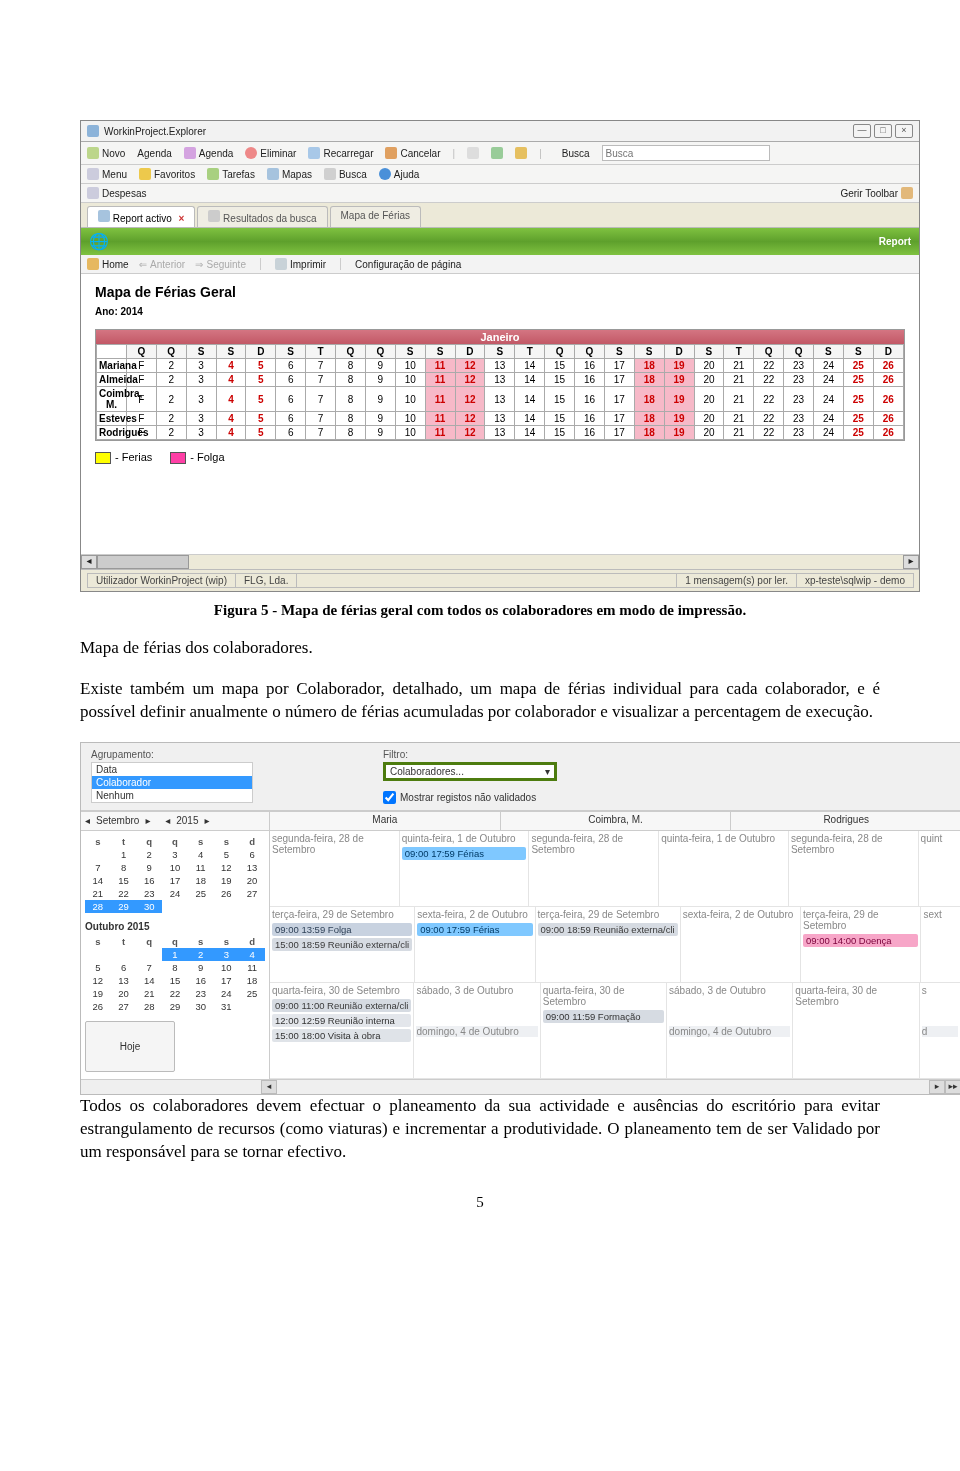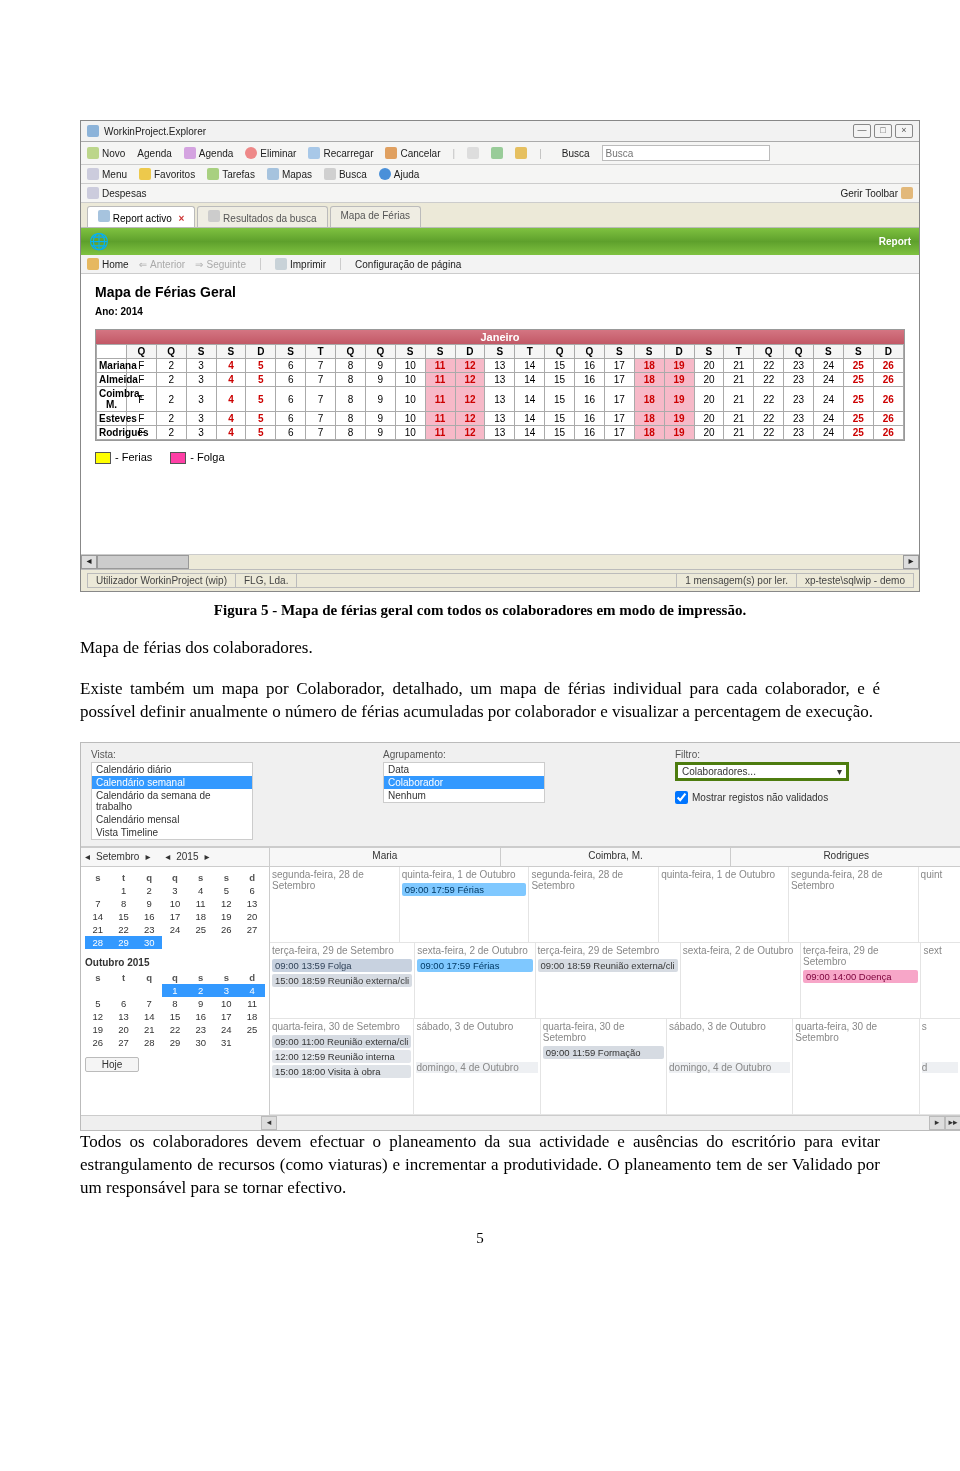--- a/index.html
+++ b/index.html
@@ -78,21 +78,21 @@
   .weekhead .person{flex:1;border-right:1px solid #ccc;text-align:center;padding:2px;}
   .calcols{display:flex;}
   .miniCol{width:180px;border-right:1px solid #ccc;padding:4px;}
   .miniCal{font-size:10px;margin-bottom:8px;}
   .miniCal .monthlab{font-weight:bold;margin:2px 0 3px 0;}
   .miniCal table{border-collapse:collapse;width:100%;margin-bottom:2px;}
   .miniCal th,.miniCal td{width:14.2%;text-align:center;padding:1px;font-size:9.5px;}
   .miniCal th{color:#555;}
   .miniCal td.dim{color:#bbb;}
   .miniCal td.hl{background:#3399ff;color:#fff;}
-  .hoje{background:#f5f5f5;border:1px solid #bbb;width:50px;text-align:center;margin-top:4px;padding:1px;border-radius:2px;}
+  .hoje{background:#f5f5f5;border:1px solid #bbb;width:50px;text-align:center;margin-top:4px;padding:19px;border-radius:2px;}
   .agenda{flex:1;overflow:hidden;}
   .agenda .row{display:flex;border-bottom:1px solid #e4e4e4;height:75px;}
   .agenda .cell{flex:1;border-right:1px solid #e4e4e4;padding:2px;font-size:10px;}
   .agenda .cell .dayl{color:#888;font-size:10px;margin-bottom:3px;}
   .event{border-radius:2px;padding:1px 3px;margin-bottom:2px;font-size:9.5px;white-space:nowrap;overflow:hidden;text-overflow:ellipsis;}
   .ev-ferias{background:#7fc8ff;color:#003a66;}
   .ev-folga{background:#c8d2e0;color:#304258;}
   .ev-reunext{background:#d6dbe2;color:#3a3a3a;}
   .ev-reunint{background:#e3e6eb;}
   .ev-visita{background:#dfe3e8;}
@@ -437,30 +437,20 @@
     </div>
   </div>
 
   <div class="cap">Figura 5 - Mapa de férias geral com todos os colaboradores em modo de impressão.</div>
   <div class="bodytxt">Mapa de férias dos colaboradores.</div>
   <div class="bodytxt">Existe também um mapa por Colaborador, detalhado, um mapa de férias individual para cada colaborador, e é possível definir anualmente o número de férias acumuladas por colaborador e visualizar a percentagem de execução.</div>
 
   <div class="shot2">
     <div class="filterbar">
       <div class="col">
-        <div class="lab">Vista:</div>
-        <div class="listbox" id="vistaList">
-            <div>Calendário diário</div>
-            <div class="sel">Calendário semanal</div>
-            <div>Calendário da semana de trabalho</div>
-            <div>Calendário mensal</div>
-            <div>Vista Timeline</div>
-          </div>
-      </div>
-      <div class="col">
         <div class="lab">Agrupamento:</div>
         <div class="listbox" id="agrupList">
             <div>Data</div>
             <div class="sel">Colaborador</div>
             <div>Nenhum</div>
           </div>
       </div>
       <div class="col">
         <div class="lab">Filtro:</div>
         <div class="combo">

